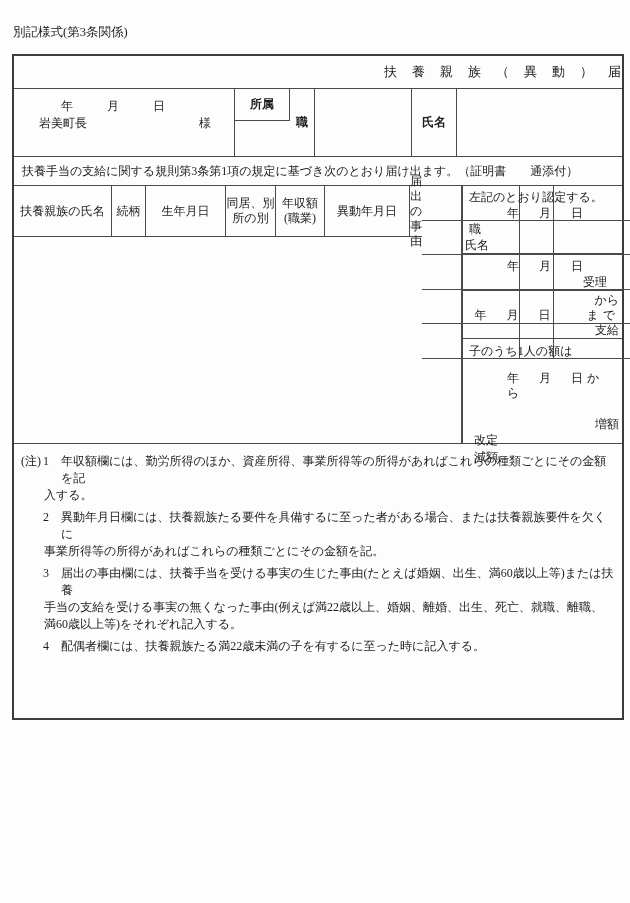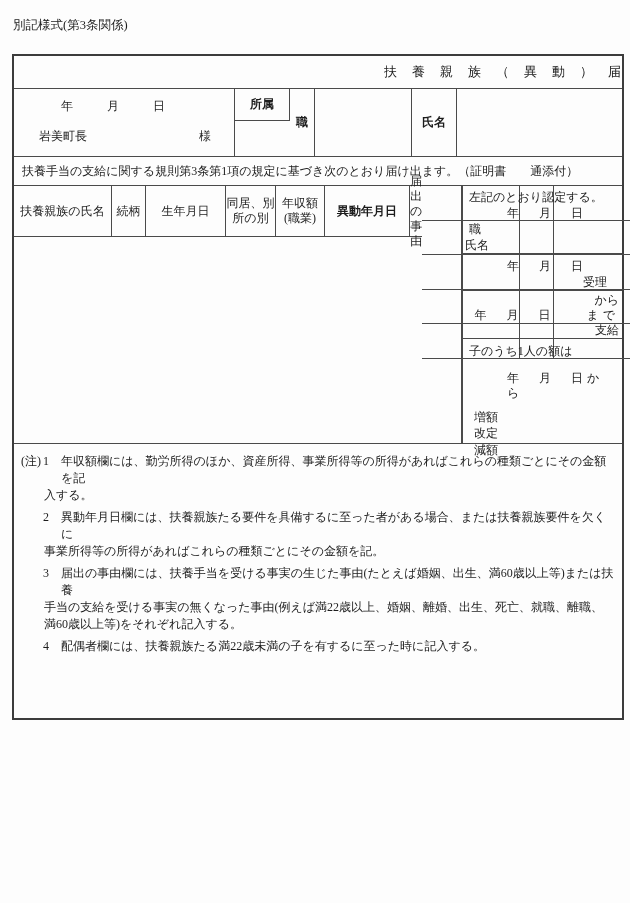--- a/index.html
+++ b/index.html
@@ -4,58 +4,58 @@
 <style>
   * { margin:0; padding:0; box-sizing:border-box; }
   html,body { background:#ffffff; }
   body {
     width:630px; height:903px; position:relative;
     font-family:"Liberation Serif","DejaVu Serif",serif;
     color:#1c1c1c; font-size:12px;
   }
   .page { position:absolute; inset:0; background:#fdfdfd; }
 
-  .form-label { position:absolute; left:13px; top:17px; font-size:12.5px; }
+  .form-label { position:absolute; left:13px; top:24px; font-size:12.5px; }
 
   .form {
     position:absolute; left:12px; top:54px; width:612px; height:666px;
     border:2px solid #3c3c3c; background:#fdfdfd;
     display:flex; flex-direction:column;
   }
   .bb { border-bottom:1px solid #4a4a4a; }
   .br { border-right:1px solid #4a4a4a; }
 
   
   .title-row { height:33px; display:flex; align-items:center; justify-content:flex-end; }
   .title-row span { font-size:13px; letter-spacing:1px; }
 
   
   .sender-row { height:68px; display:flex; }
   .sender-left { width:221px; padding-top:9px; }
   .sl-date { margin-left:47px; letter-spacing:11px; height:17px; }
-  .sl-addr { margin-top:13px; display:flex; justify-content:space-between; padding:0 23px 0 25px; }
+  .sl-addr { display:flex; justify-content:space-between; padding:0 23px 0 25px; }
   .sender-right { flex:1; display:flex; flex-direction:row;font-weight:bold; }
   .sr-top { height:32px; display:flex; }
   .sr-bottom { flex:1; display:flex; }
   .cell-label { display:flex; align-items:center; justify-content:center; }
   .w55 { width:55px; } .w25 { width:25px; } .w97 { width:97px; } .w45 { width:45px; }
   .cell-input { flex:1; }
   .cell-input.fixed { flex:none; }
 
   
   .intro-row { height:29px; line-height:28px; padding-left:8px; white-space:nowrap; }
 
   
   .main-block { height:258px; display:flex; }
   .left-table { width:448px; display:flex; flex-direction:row; }
   .thead { height:51px; display:flex; }
   .th { display:flex; align-items:center; justify-content:center; text-align:center;
         white-space:pre-line; line-height:15px; }
   .c0 { width:98px; } .c1 { width:34px; } .c2 { width:80px; } .c3 { width:50px; }
-  .c4 { width:49px; } .c5 { width:85px;font-weight:bold; } .c6 { flex:1; }
+  .c4 { width:49px; } .c5 { width:85px; } .c6 { flex:1; }
   .trows { height:173px; display:flex; flex-direction:column; }
   .tr { flex:1; display:flex; }
   .td { height:100%; }
   .spouse-row { flex:1; display:flex; align-items:center; padding-left:24px; }
   .spouse-row .gap1 { margin-left:16px; } .spouse-row .gap2 { margin-left:14px; }
   .checkbox { display:inline-block; width:11px; height:11px; border:1px solid #3c3c3c;
               vertical-align:-1px; margin-right:2px; background:#fdfdfd; }
 
   
   .right-col { flex:1; display:flex; flex-direction:column; border-left:1px solid #4a4a4a; }
@@ -64,21 +64,21 @@
   .sec2 { height:37px; padding-top:4px; }
   .sec3 { height:48px; padding-top:2px; line-height:15px; }
   .sec4 { flex:1; padding-top:5px; line-height:15px; }
   .ls4 { letter-spacing:4px; }
   .ind38 { margin-left:38px; }
   .tr-al { text-align:right; }
   .pr12 { padding-right:12px; }
   .name-ln { margin-left:-4px; }
   .opt { margin-left:5px; }
   .sec4 .date-ln { margin-top:12px;font-family:Liberation Serif, serif; }
-  .sec4 .opt1 { margin-top:9px; } .sec4 .opt2 { margin-top:1px; } .sec4 .opt3 { margin-top:2px; }
+  .sec4 .opt1 { margin-top:16px;text-align:right; } .sec4 .opt2 { margin-top:1px; } .sec4 .opt3 { margin-top:2px; }
 
   
   .notes { flex:1; padding:9px 8px 0 2px; line-height:17px; }
   .note { position:relative; padding-left:45px; margin-bottom:5px; }
   .note-prefix { position:absolute; left:5px; top:0; }
   .note-num { position:absolute; left:27px; top:0; }
   .nl.cont { margin-left:-17px; }
 </style>
 </head>
 <body>

